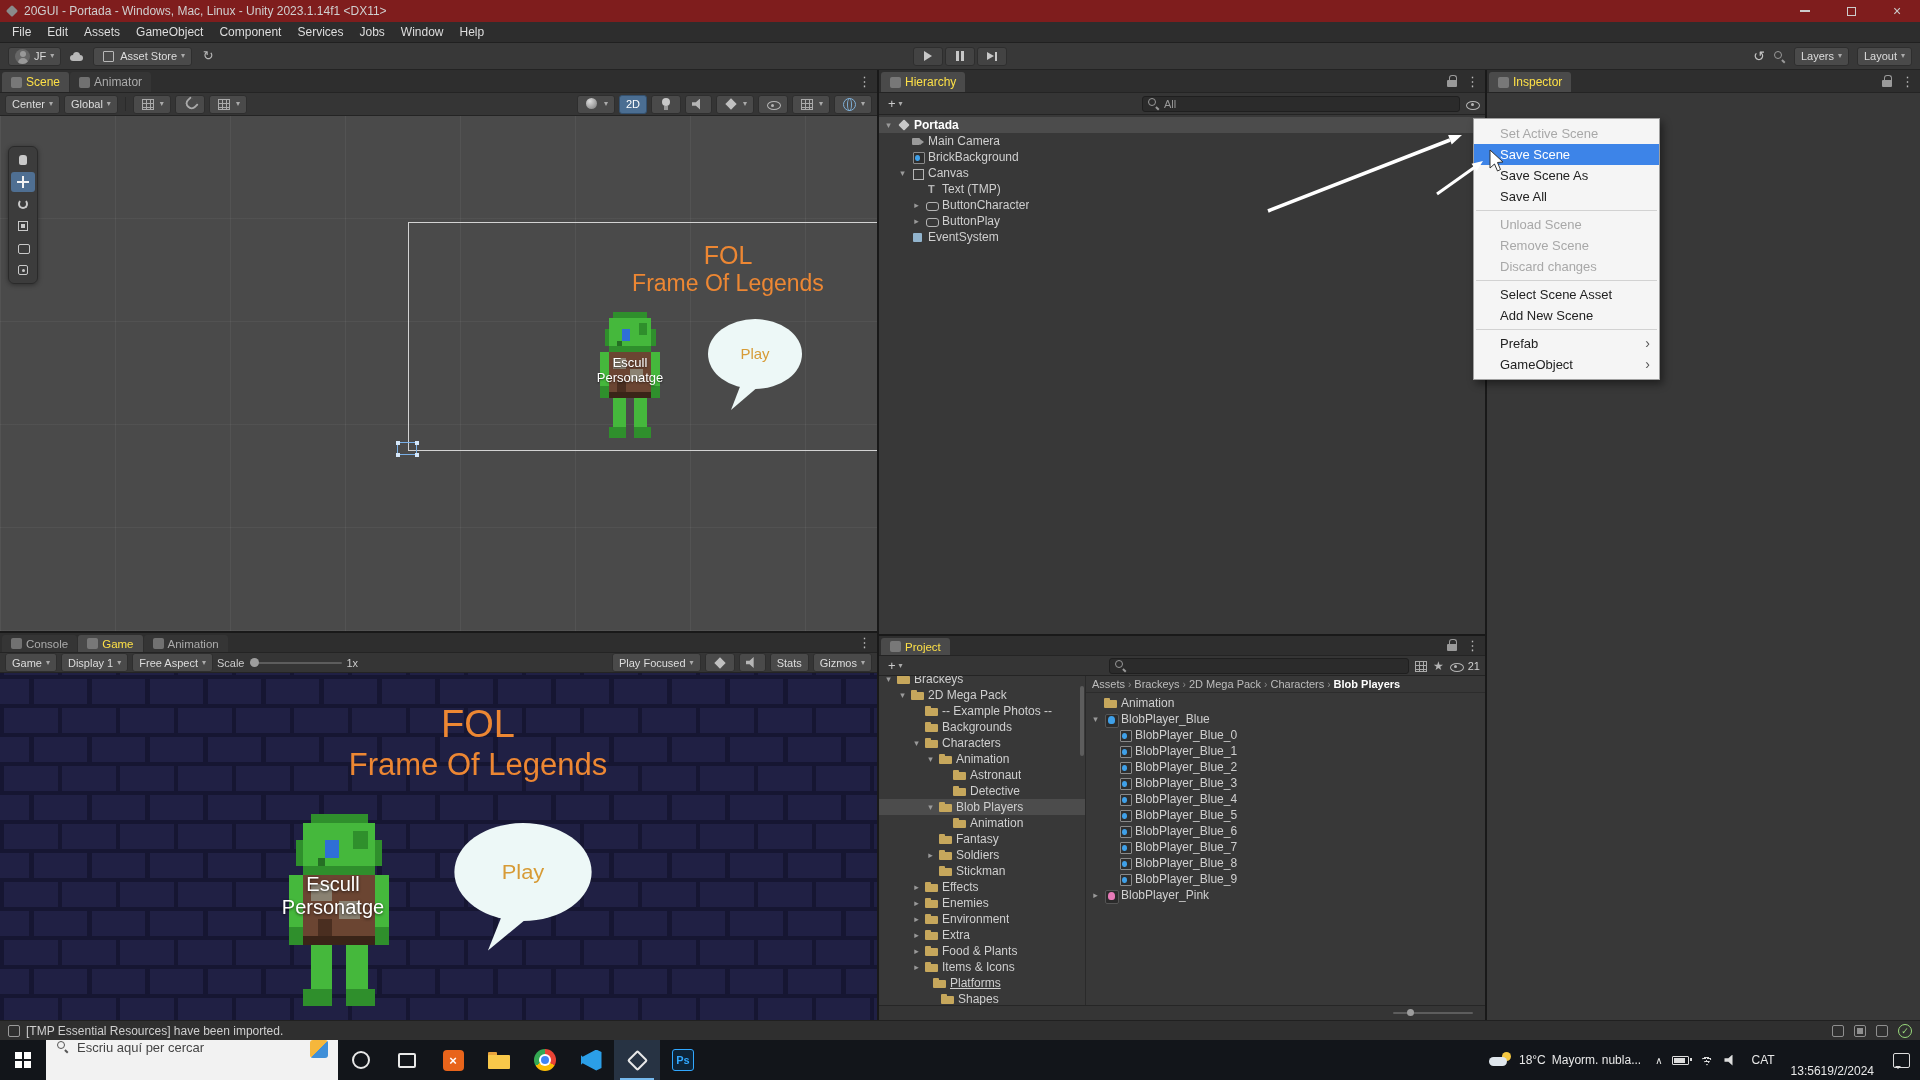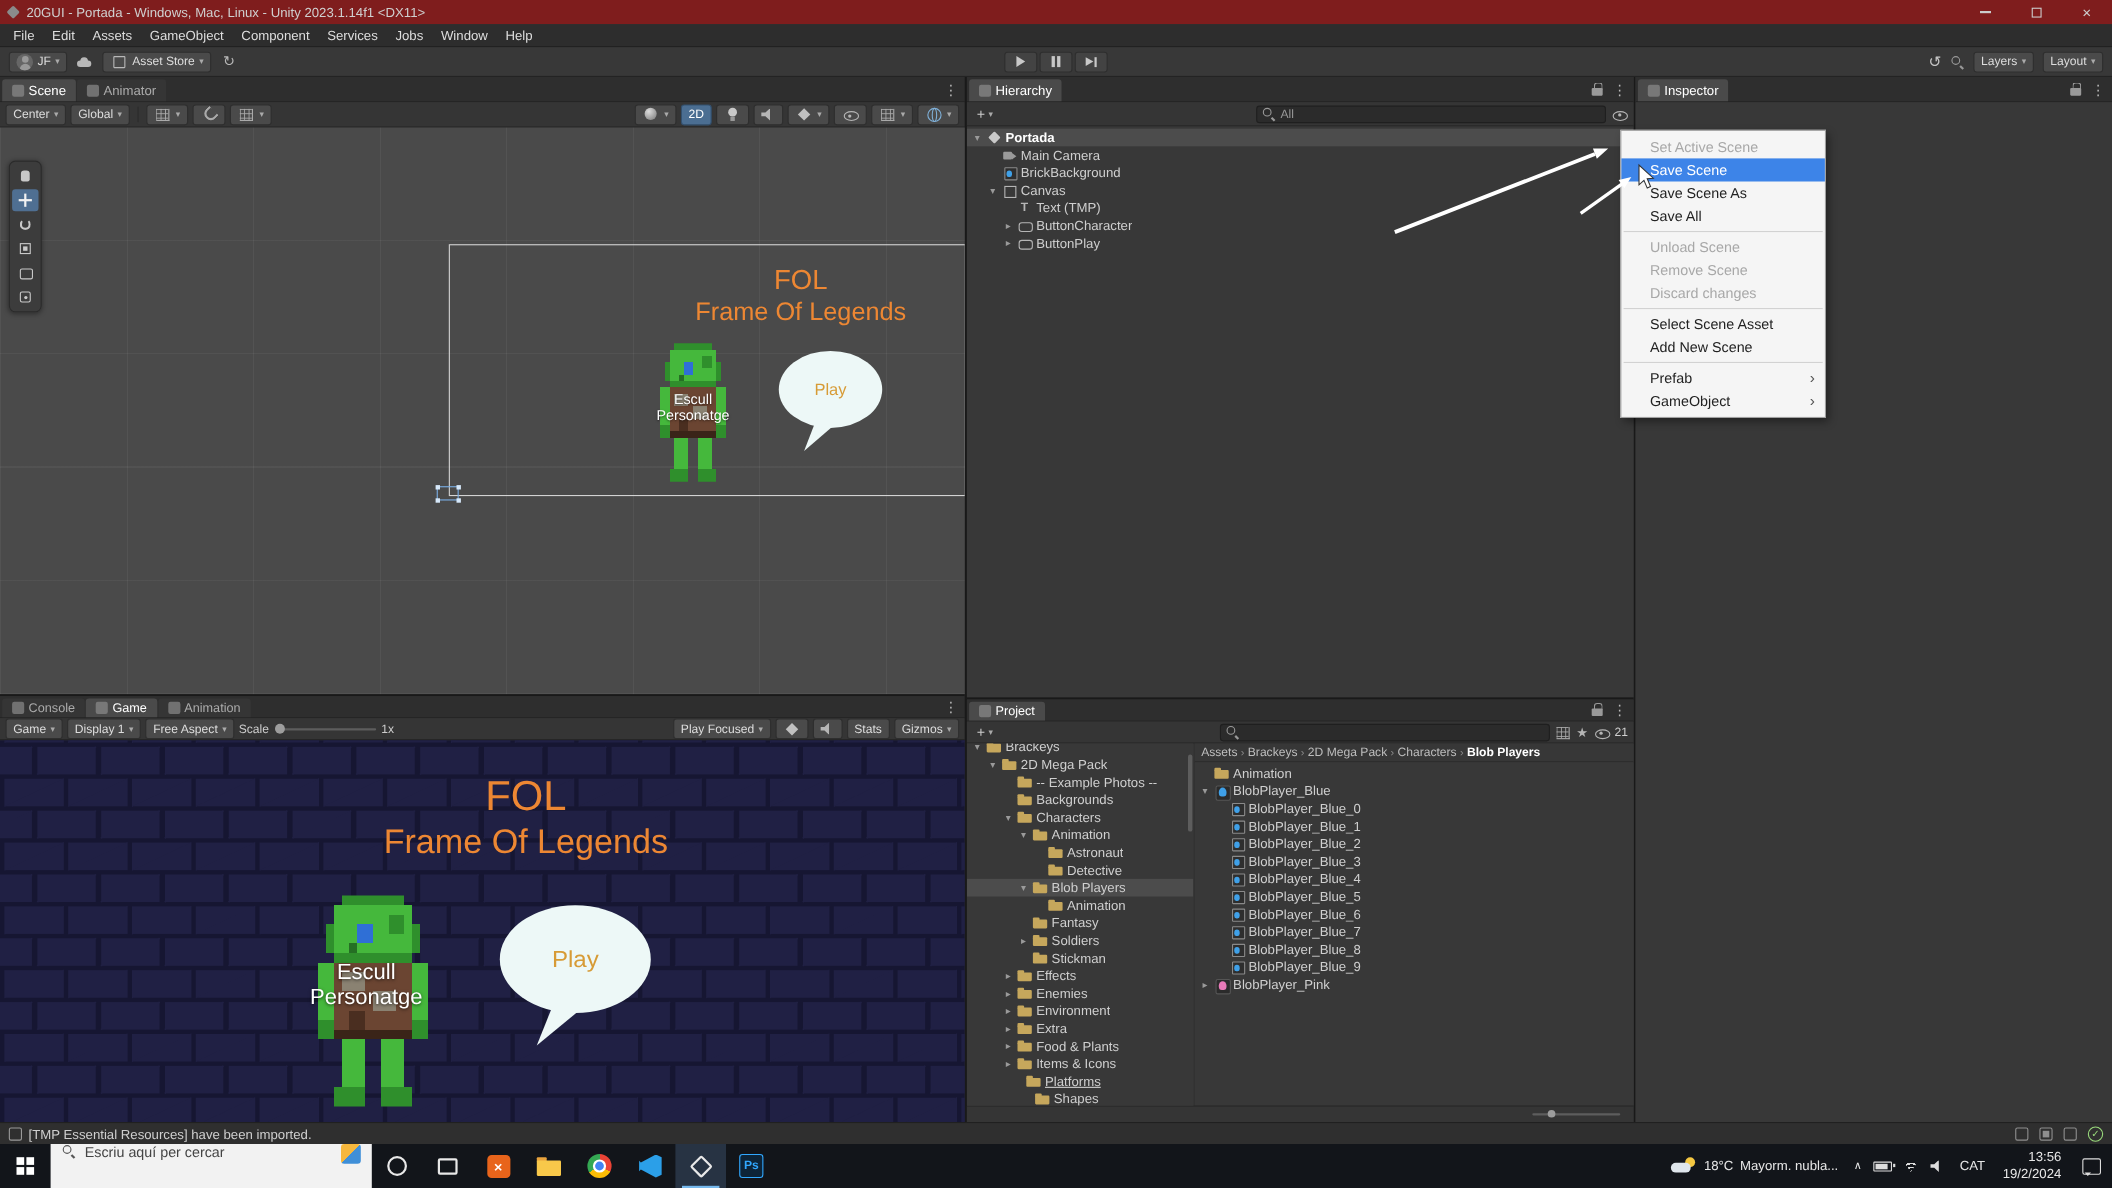--- a/index.html
+++ b/index.html
@@ -66,21 +66,21 @@
   .main{flex:1;display:flex;min-height:0}
   .col-left{width:877px;display:flex;flex-direction:column;min-width:0}
   .col-mid{width:610px;border-left:2px solid #191919;border-right:2px solid #191919;display:flex;flex-direction:column}
   .col-right{flex:1;display:flex;flex-direction:column;background:#383838}
 
   
   .tabstrip{height:23px;background:#2e2e2e;display:flex;align-items:flex-end;padding-left:2px;border-bottom:1px solid #242424;flex:0 0 auto}
   .tabstrip.small{height:20px}
   .tab{height:20px;display:flex;align-items:center;gap:4px;padding:0 9px;font-size:12px;color:#ababab;background:#353535;margin-right:1px;border-radius:3px 3px 0 0}
   .tabstrip.small .tab{height:17px;font-size:11.5px}
-  .tab.active{background:#4a4a4a;color:#ffffff}
+  .tab.active{background:#4a4a4a;color:#fde047}
   .tabico{width:11px;height:11px;background:#8c8c8c;border-radius:2px;opacity:.7}
   .strip-right{margin-left:auto;display:flex;align-items:center;gap:8px;padding:0 6px;height:100%}
 
   
   .panel-toolbar{height:23px;background:#353535;border-bottom:1px solid #242424;display:flex;align-items:center;gap:4px;padding:0 5px;flex:0 0 auto}
   .panel-toolbar.thin{height:22px}
   .panel-toolbar.game{height:20px}
   .flexsp{flex:1}
   .vsep{width:1px;height:14px;background:#2a2a2a;margin:0 3px}
   .mode2d{background:#4b6e92;color:#fff;border-color:#33506e}
@@ -219,21 +219,21 @@
   .wicon::before{content:"";position:absolute;right:2px;top:0;width:9px;height:9px;border-radius:50%;background:#f5c842}
   .wicon::after{content:"";position:absolute;left:0;top:5px;width:18px;height:9px;background:#dfe6ec;border-radius:5px}
   .tb-tray{display:flex;align-items:center;gap:10px;padding:0 6px}
   .chev{color:#e8e8e8;font-size:10px}
   .battery{width:17px;height:9px;border:1.5px solid #ddd;border-radius:1px;position:relative}
   .battery::before{content:"";position:absolute;right:-4px;top:1.5px;width:2px;height:3px;background:#ddd}
   .battery::after{content:"";position:absolute;left:1px;top:1px;bottom:1px;width:11px;background:#ddd}
   .wifi{width:15px;height:11px;background:radial-gradient(circle at 50% 100%,#ddd 0 2px,transparent 2px 4px,#ddd 4px 5.5px,transparent 5.5px 7.5px,#ddd 7.5px 9px,transparent 9px);clip-path:polygon(50% 100%,0 0,100% 0)}
   .spk{width:13px;height:11px;background:#ddd;clip-path:polygon(0 35%,30% 35%,62% 0,62% 100%,30% 65%,0 65%)}
   .tb-lang{display:flex;align-items:center;font-size:12px;padding:0 8px}
-  .tb-clock{display:flex;flex-direction:column;align-items:flex-end;justify-content:center;font-size:12px;line-height:1.3;padding:0 8px}
+  .tb-clock{display:flex;flex-direction:row;align-items:flex-end;justify-content:center;font-size:12px;line-height:1.3;padding:0 8px}
   .tb-action{width:38px;display:flex;align-items:center;justify-content:center}
   .actionico{width:17px;height:15px;border:1.5px solid #ddd;border-radius:2px;position:relative}
   .actionico::after{content:"";position:absolute;left:1px;bottom:-5px;border:3px solid transparent;border-top-color:#ddd}
 
   
   .context-menu{position:absolute;left:1473px;top:118px;width:187px;background:#f5f5f5;border:1px solid #a0a0a0;box-shadow:3px 4px 8px rgba(0,0,0,.45);padding:4px 0;z-index:80;font-size:13px;color:#222}
   .cm-item{height:21px;line-height:21px;padding:0 8px 0 26px;white-space:nowrap;position:relative}
   .cm-item.disabled{color:#a8a8a8}
   .cm-item.highlighted{background:var(--menu-highlight-blue);color:#fff}
   .cm-sep{height:1px;background:#d2d2d2;margin:3px 2px}
@@ -586,20 +586,25 @@
           <div class="trow" style="padding-left: 32px;">
             <span class="expander">▸</span>
             <span class="ico ico-button"></span>
             <span class="lbl">ButtonCharacter</span>
           </div>
           <div class="trow" style="padding-left: 32px;">
             <span class="expander">▸</span>
             <span class="ico ico-button"></span>
             <span class="lbl">ButtonPlay</span>
           </div>
+          <div class="trow" style="padding-left: 18px;">
+            <span class="expander"></span>
+            <span class="ico ico-gameobject"></span>
+            <span class="lbl">EventSystem</span>
+          </div>
         </div>
 
       <div class="split"></div>
 
       <div class="tabstrip small">
         <div class="tab active">
           <span class="tabico"></span>
           <span>Project</span>
         </div>
         <div class="strip-right">

